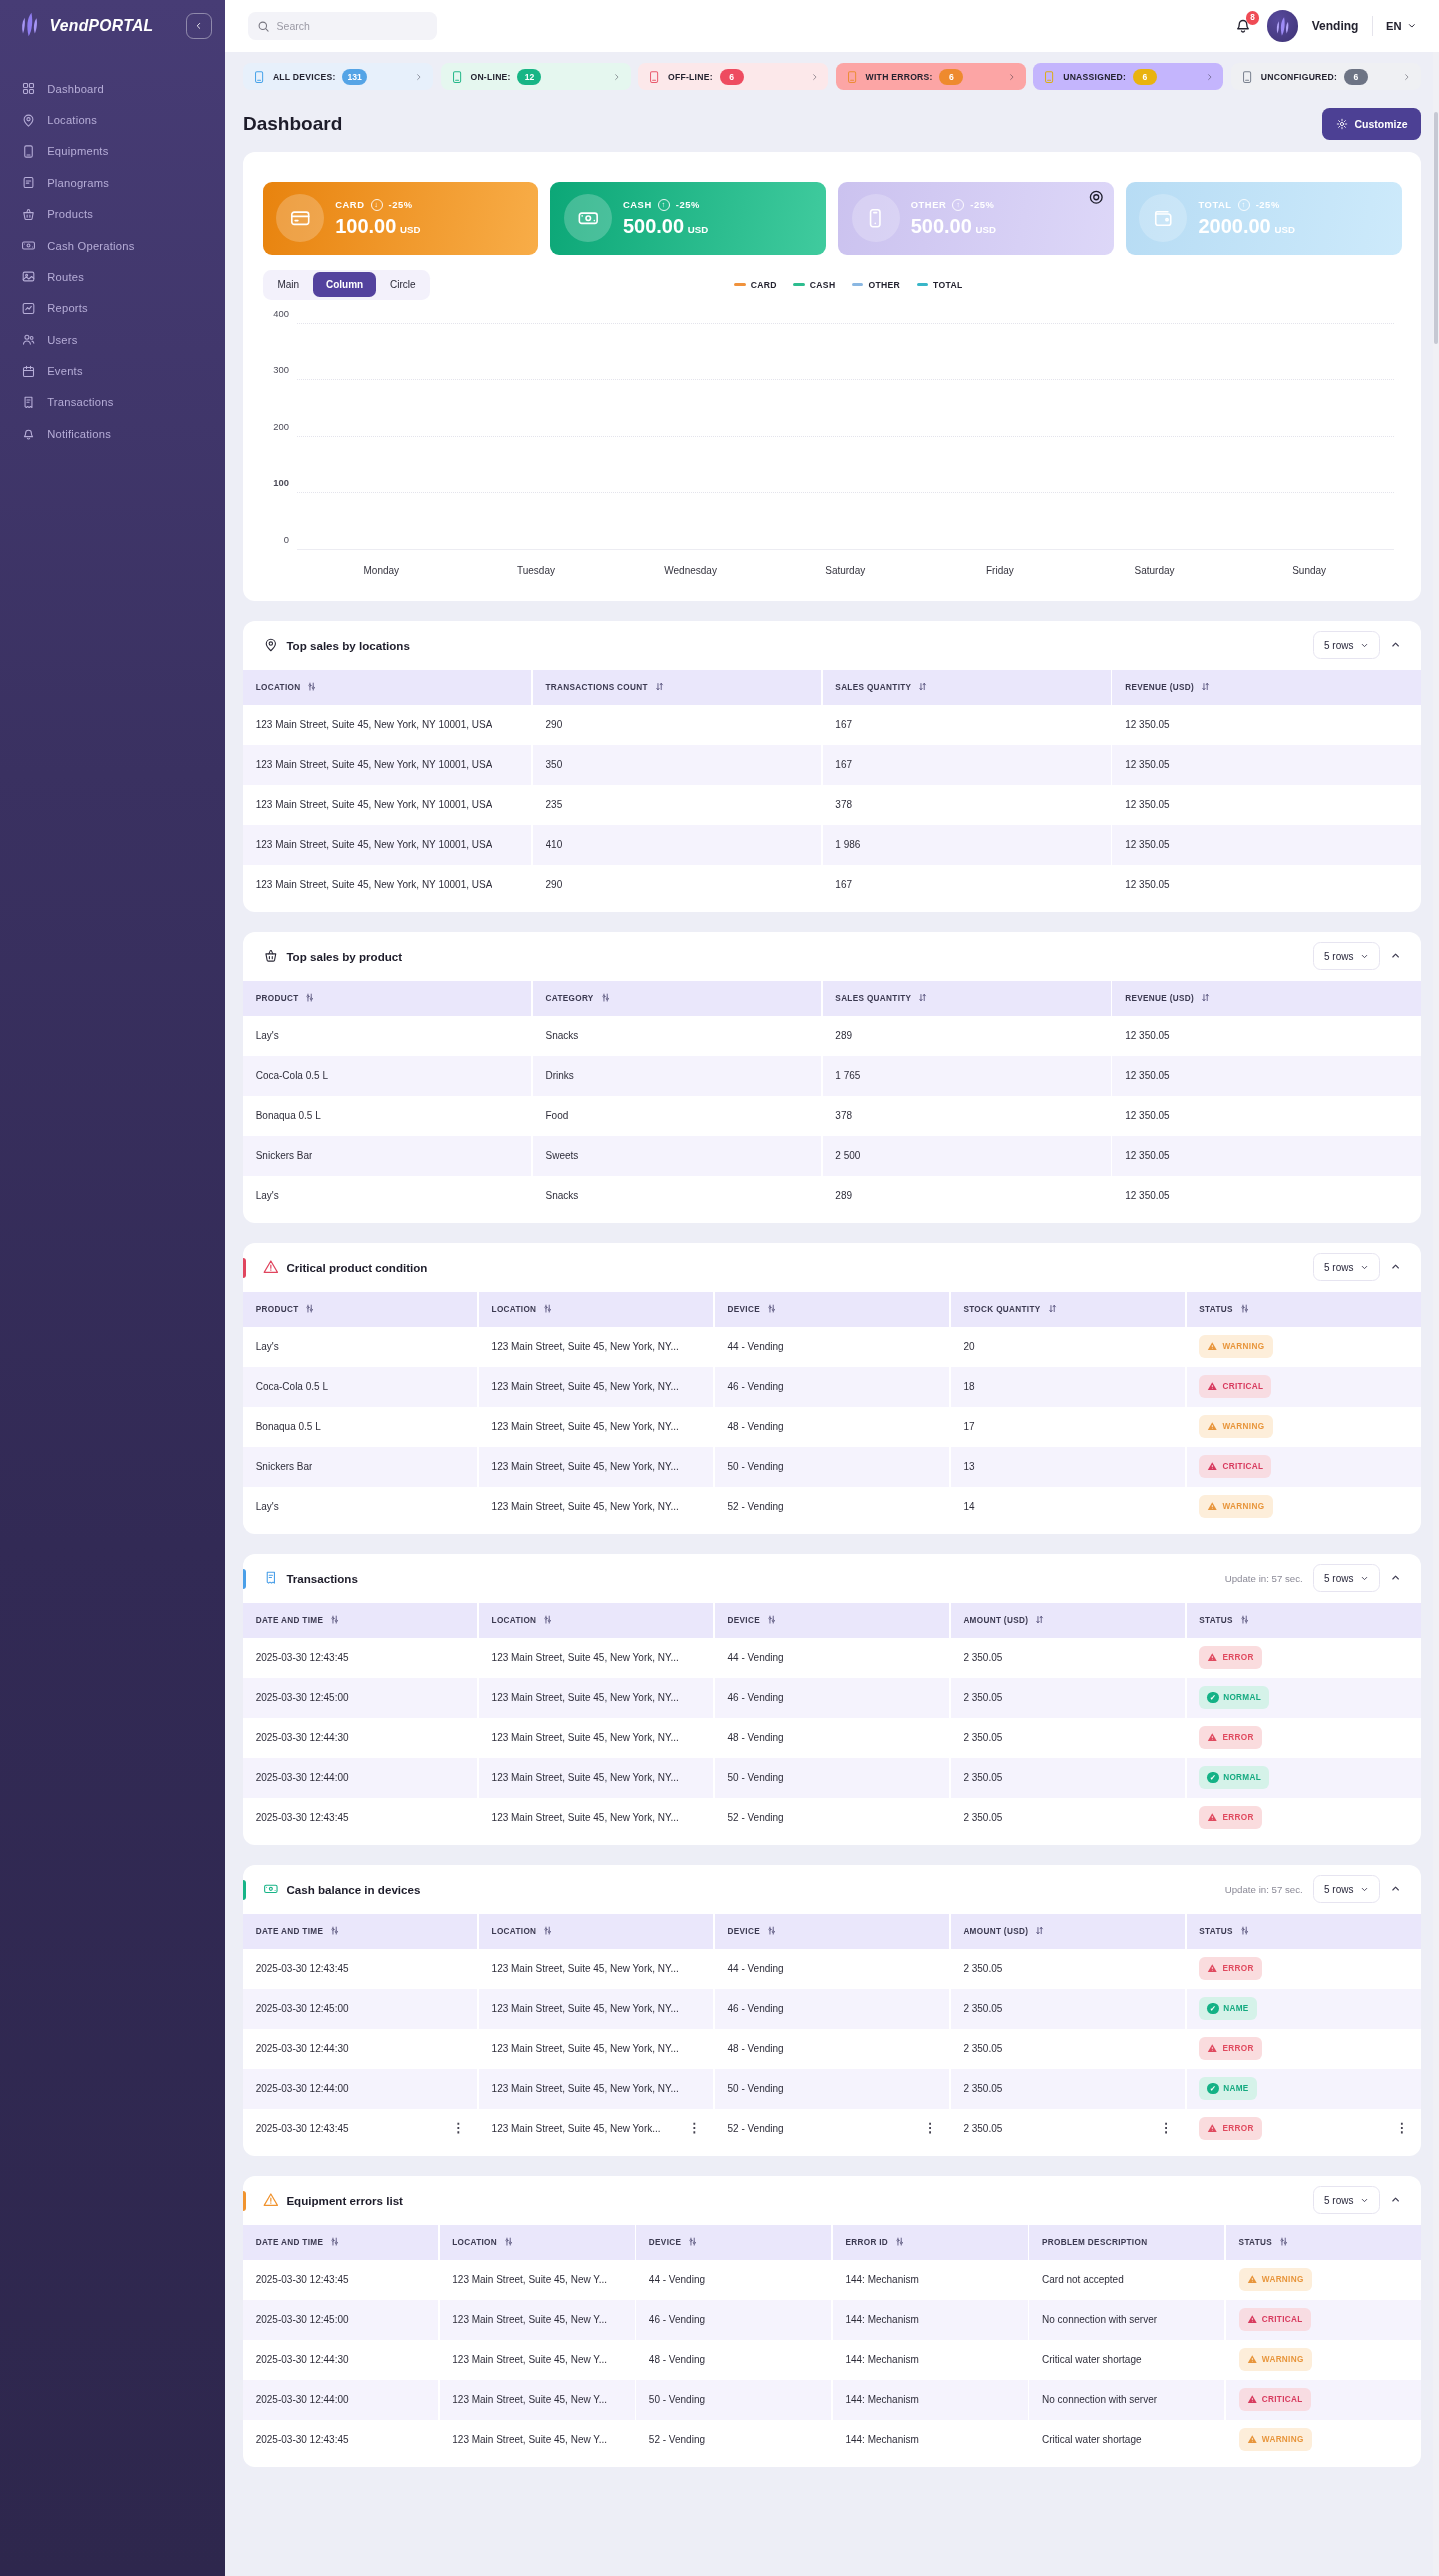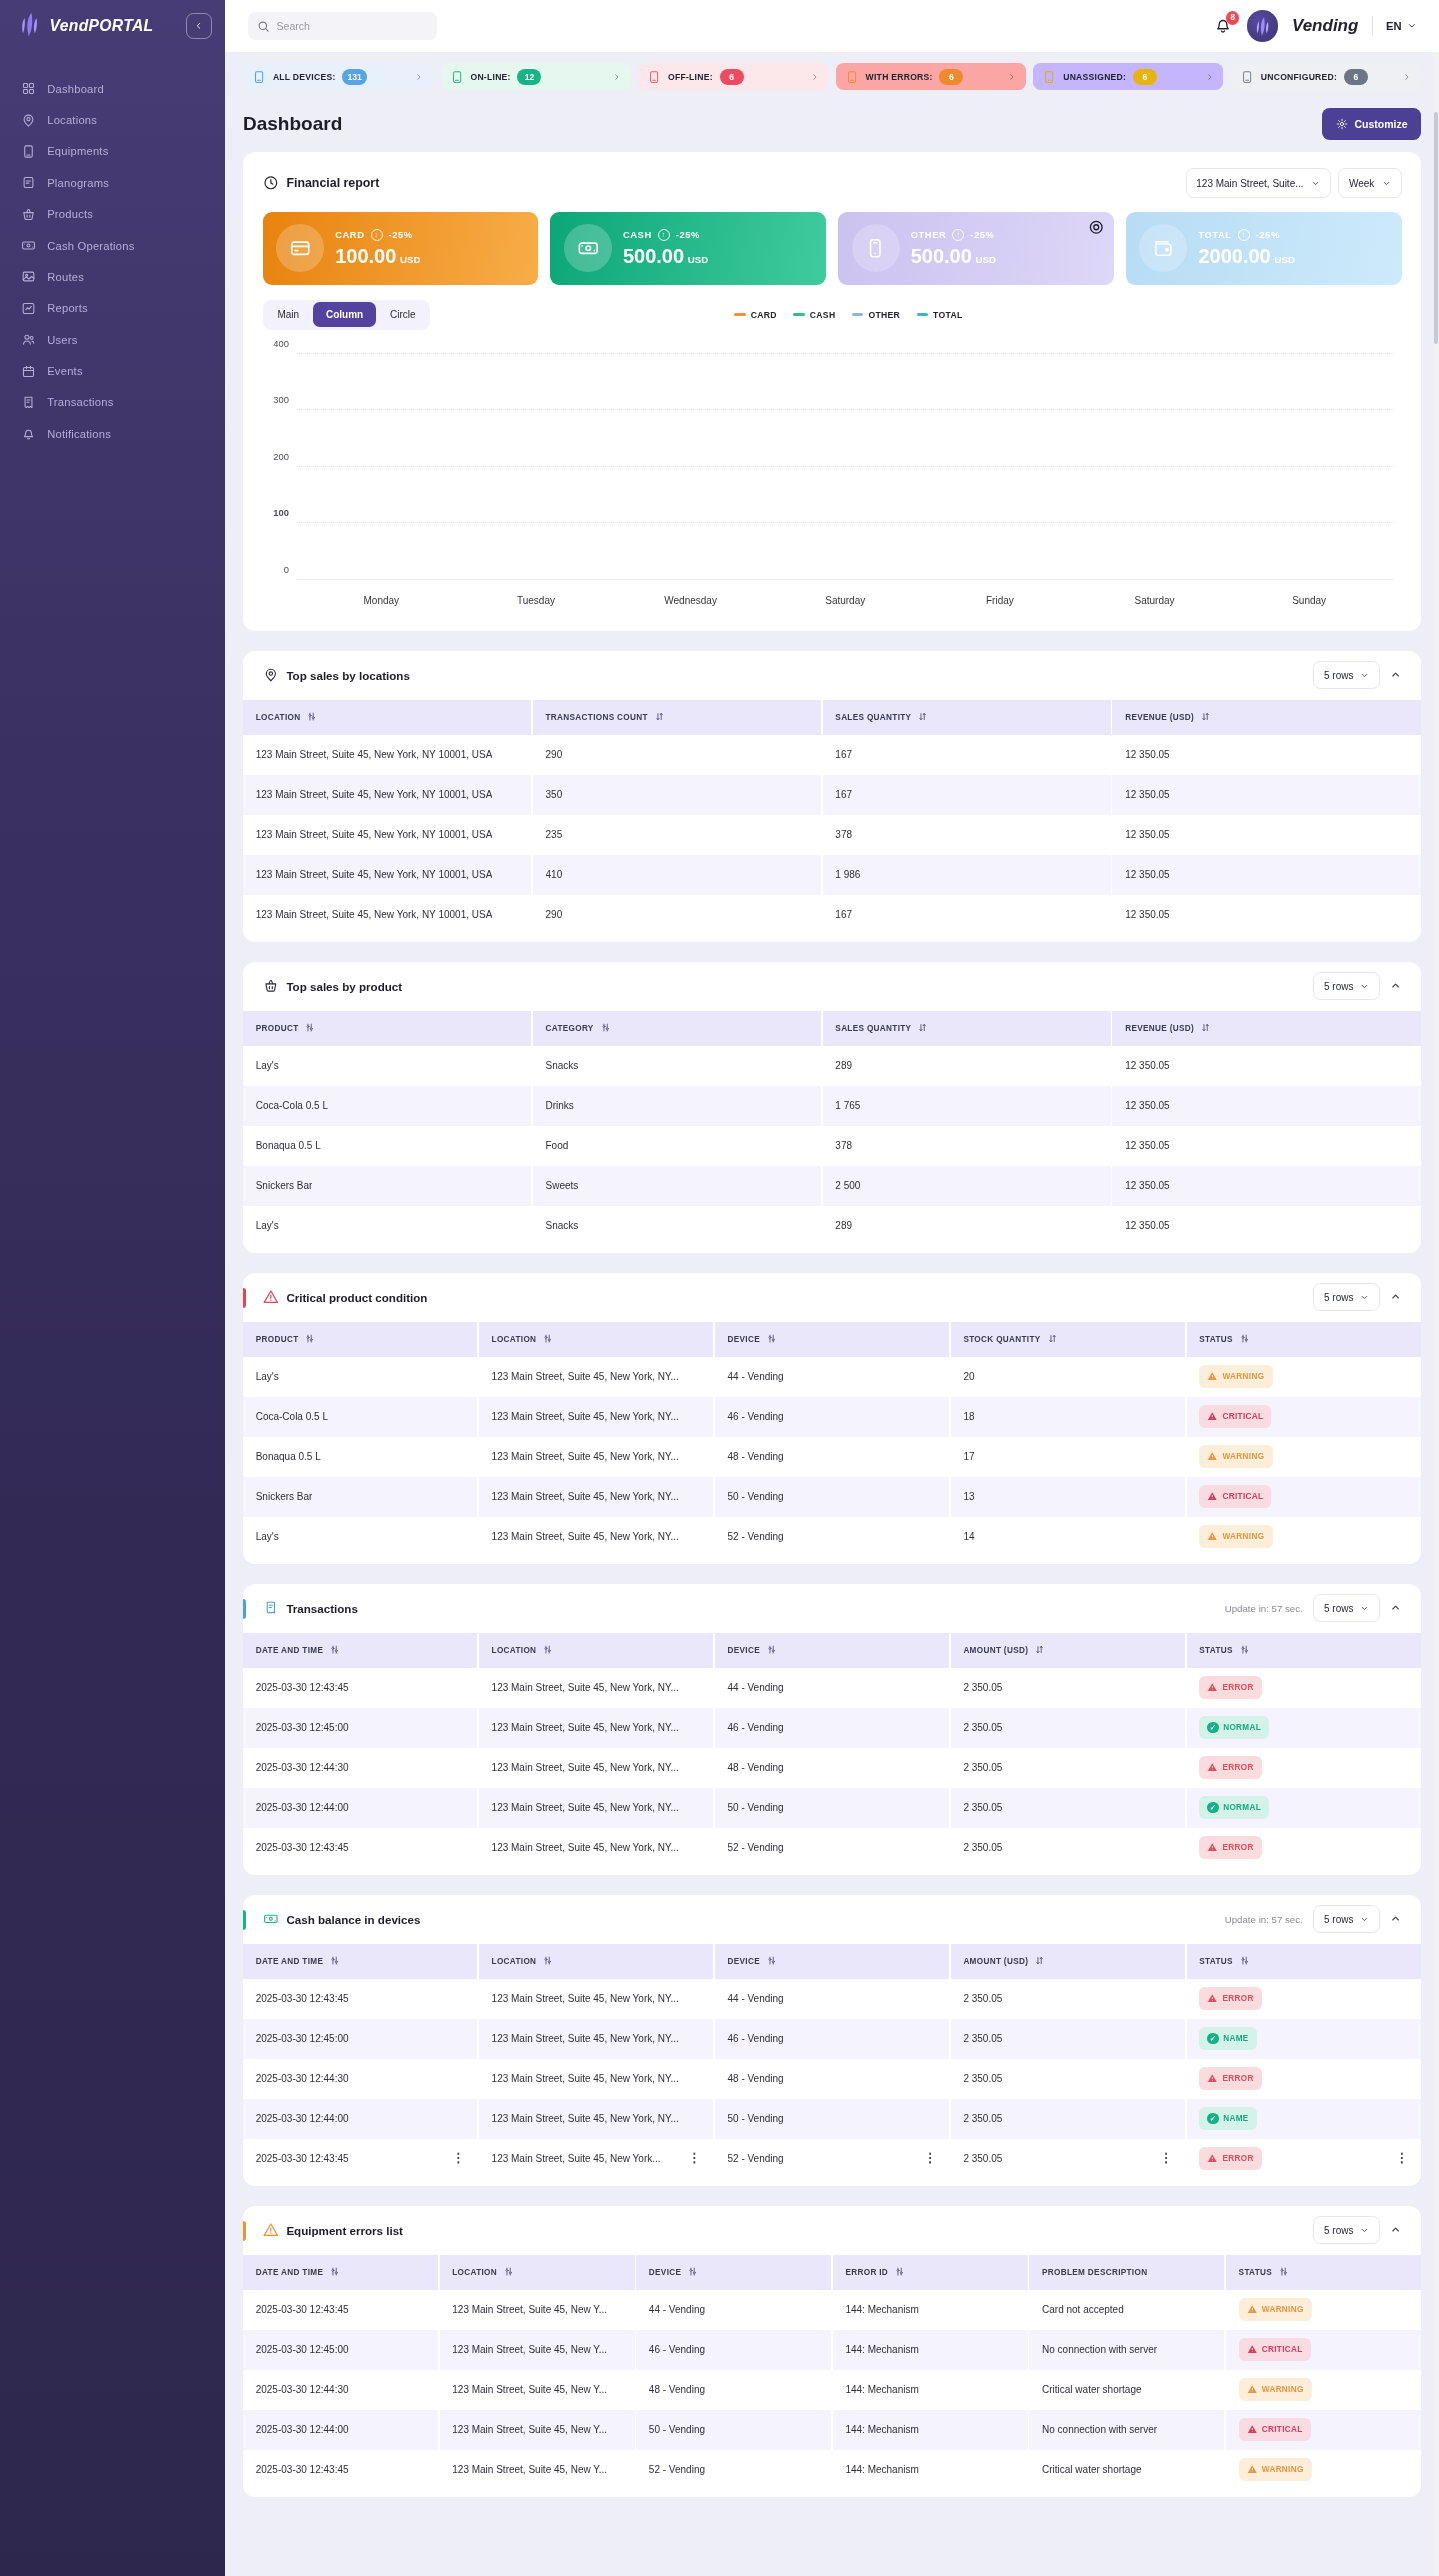--- a/index.html
+++ b/index.html
@@ -35,21 +35,21 @@
   .search-box input { border:none; outline:none; background:transparent; font-size:10.5px; color:#55545e;
     font-family:"Liberation Sans",sans-serif; width:100%; }
   .search-box input::placeholder { color:#9a99a4; }
   .top-right { margin-left:auto; display:flex; align-items:center; gap:13.5px; }
   .bell-wrap { position:relative; width:19.5px; height:19.5px; color:#23222f; }
   .bell-badge { position:absolute; top:-5.2px; right:-6px; min-width:13.5px; height:13.5px; background:#ef4b55;
     color:#fff; font-size:8.2px; font-weight:700; border-radius:6.7px; display:flex; align-items:center;
     justify-content:center; padding:0 3px; }
   .avatar { width:31.5px; height:31.5px; border-radius:50%; background:radial-gradient(circle at 35% 30%,#57499c,#3e3375);
     display:flex; align-items:center; justify-content:center; overflow:hidden; }
-  .user-name { font-size:17px; font-weight:700; color:#23222f;font-style:italic; }
+  .user-name { font-size:12px; font-weight:700; color:#23222f; }
   .top-div { width:0.7px; height:19.5px; background:#e5e4ec; }
   .lang { display:flex; align-items:center; gap:5.2px; font-size:11.2px; font-weight:700; cursor:pointer; }
 
   
   .chips-row { display:flex; gap:7.5px; padding:11.2px 18px 0; }
   .chip { flex:1; height:27px; border-radius:7.5px; display:flex; align-items:center; gap:6.7px;
     padding:0 9px; cursor:pointer; }
   .chip .lab { font-size:8.6px; font-weight:700; letter-spacing:.03em; color:#23222f; white-space:nowrap; }
   .chip .cnt { min-width:24px; height:15.7px; border-radius:8.2px; color:#fff; font-size:8.6px; font-weight:700;
     display:flex; align-items:center; justify-content:center; padding:0 5.2px; }
@@ -434,43 +434,20 @@
       <button class="customize-btn">
         <svg width="12" height="12" viewBox="0 0 24 24" fill="none" stroke="#fff" stroke-width="1.8" stroke-linecap="round">
             <circle cx="12" cy="12" r="3.2"></circle>
             <path d="M12 2.5v3M12 18.5v3M2.5 12h3M18.5 12h3M5.3 5.3l2.1 2.1M16.6 16.6l2.1 2.1M18.7 5.3l-2.1 2.1M7.4 16.6l-2.1 2.1"></path>
           </svg>
         <span>Customize</span>
       </button>
     </div>
 
     <section class="card fin">
-      <div class="fin-head">
-        <span style="display:flex">
-          <svg width="15.7" height="15.7" viewBox="0 0 24 24" fill="none" stroke="#23222f" stroke-width="1.8" stroke-linecap="round">
-              <circle cx="12" cy="12" r="9"></circle>
-              <path d="M12 7v5l3 2"></path>
-            </svg>
-        </span>
-        <span class="fin-title">Financial report</span>
-        <div class="fin-selects">
-          <div class="select-box">
-            <span>123 Main Street, Suite...</span>
-            <svg width="9" height="9" viewBox="0 0 24 24" fill="none" stroke="#3f3d52" stroke-width="2.4" stroke-linecap="round" stroke-linejoin="round">
-                <path d="M6 9l6 6 6-6"></path>
-              </svg>
-          </div>
-          <div class="select-box">
-            <span>Week</span>
-            <svg width="9" height="9" viewBox="0 0 24 24" fill="none" stroke="#3f3d52" stroke-width="2.4" stroke-linecap="round" stroke-linejoin="round">
-                <path d="M6 9l6 6 6-6"></path>
-              </svg>
-          </div>
-        </div>
-      </div>
 
       <div class="metric-grid">
         <div class="metric v-orange">
           <span class="big-ic">
             <svg viewBox="0 0 24 24" fill="none" stroke="#fff" stroke-width="1.7" stroke-linecap="round">
                 <rect x="3" y="5.5" width="18" height="13" rx="2.5"></rect>
                 <path d="M3 10h18M6.5 14.5h3"></path>
               </svg>
           </span>
           <div>

